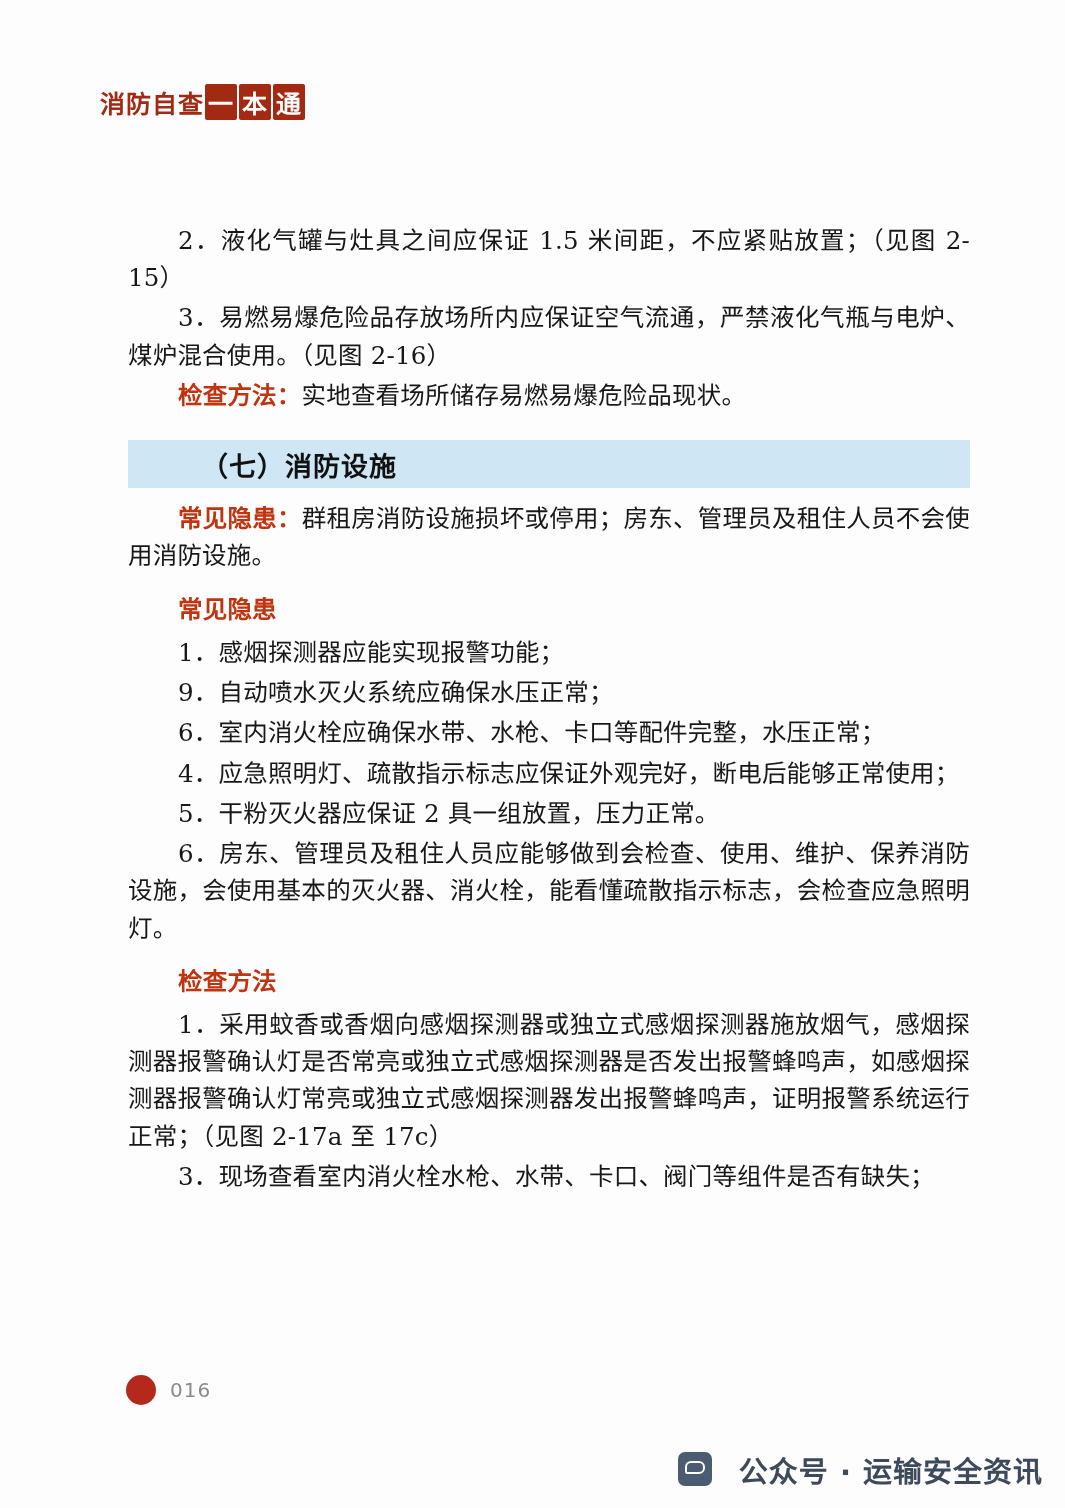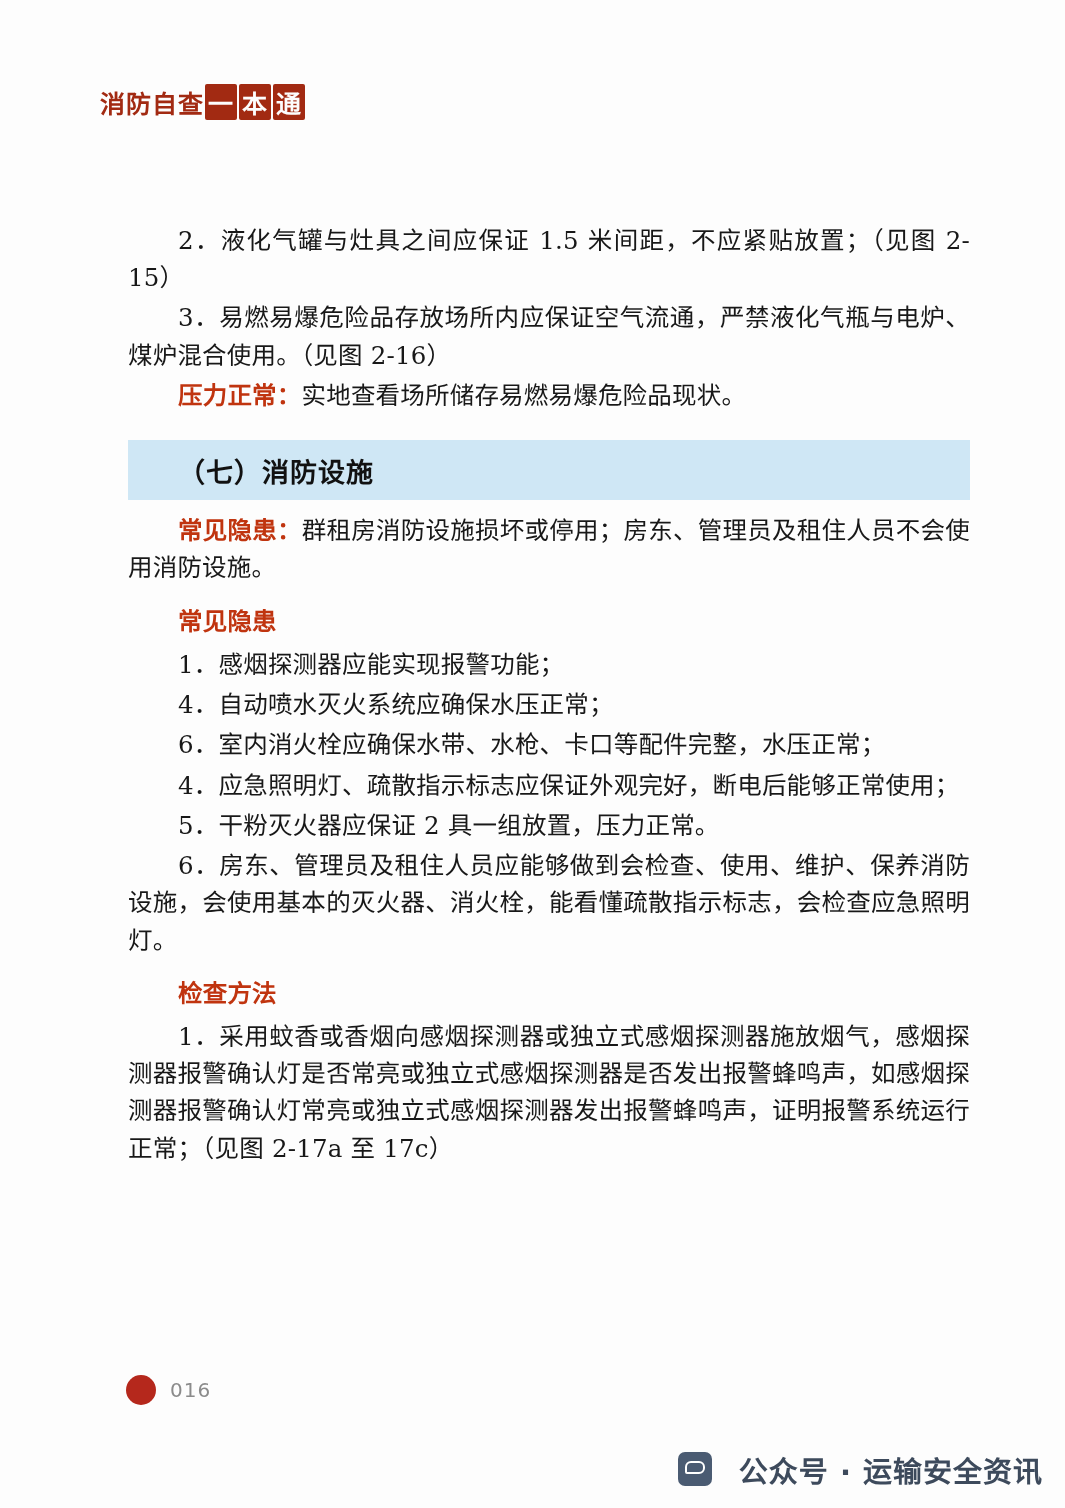--- a/index.html
+++ b/index.html
@@ -62,25 +62,25 @@
   }
   p.indent {
     text-indent: 50px;
   }
   .label-red {
     color: #c0340f;
     font-weight: bold;
   }
   .section-banner {
     background: #cfe7f5;
-    height: 60px;
+    height: 48px;
     margin: 26px 0 12px 0;
     display: flex;
     align-items: center;
-    padding-left: 50px;
+    padding-left: 73px;
     box-sizing: border-box;
   }
   .section-banner span {
     font-size: 27px;
     font-weight: bold;
     color: #111;
     letter-spacing: 1px;
   }
   .subhead {
     color: #c0340f;
@@ -156,43 +156,44 @@
       <span>消</span><span>防</span><span>自</span><span>查</span><span class="boxed">一</span><span class="boxed">本</span><span class="boxed">通</span>
     </div>
   </div>
 
   <div class="content">
 
     <p class="indent">2．液化气罐与灶具之间应保证 1.5 米间距，不应紧贴放置；（见图 2-15）</p>
     <p class="indent">3．易燃易爆危险品存放场所内应保证空气流通，严禁液化气瓶与电炉、煤炉混合使用。（见图 2-16）</p>
 
     <p class="indent">
-      <span class="label-red">压力正常：</span><span>实地查看场所储存易燃易爆危险品现状。</span>
+      <span class="label-red">检查方法：</span><span>实地查看场所储存易燃易爆危险品现状。</span>
     </p>
 
     <div class="section-banner">
       <span>（七）消防设施</span>
     </div>
 
     <p class="indent">
       <span class="label-red">常见隐患：</span><span>群租房消防设施损坏或停用；房东、管理员及租住人员不会使用消防设施。</span>
     </p>
 
     <p class="subhead">常见隐患</p>
 
     <p class="indent">1．感烟探测器应能实现报警功能；</p>
-    <p class="indent">4．自动喷水灭火系统应确保水压正常；</p>
+    <p class="indent">9．自动喷水灭火系统应确保水压正常；</p>
     <p class="indent">6．室内消火栓应确保水带、水枪、卡口等配件完整，水压正常；</p>
     <p class="indent">4．应急照明灯、疏散指示标志应保证外观完好，断电后能够正常使用；</p>
     <p class="indent">5．干粉灭火器应保证 2 具一组放置，压力正常。</p>
     <p class="indent">6．房东、管理员及租住人员应能够做到会检查、使用、维护、保养消防设施，会使用基本的灭火器、消火栓，能看懂疏散指示标志，会检查应急照明灯。</p>
 
     <p class="subhead">检查方法</p>
 
     <p class="indent">1．采用蚊香或香烟向感烟探测器或独立式感烟探测器施放烟气，感烟探测器报警确认灯是否常亮或独立式感烟探测器是否发出报警蜂鸣声，如感烟探测器报警确认灯常亮或独立式感烟探测器发出报警蜂鸣声，证明报警系统运行正常；（见图 2-17a 至 17c）</p>
+    <p class="indent">3．现场查看室内消火栓水枪、水带、卡口、阀门等组件是否有缺失；</p>
 
   </div>
 
   <div class="footer">
     <div class="footer-dot"></div>
     <div class="footer-page">016</div>
   </div>
 
   <div class="watermark">
     <div class="wm-icon"></div>

